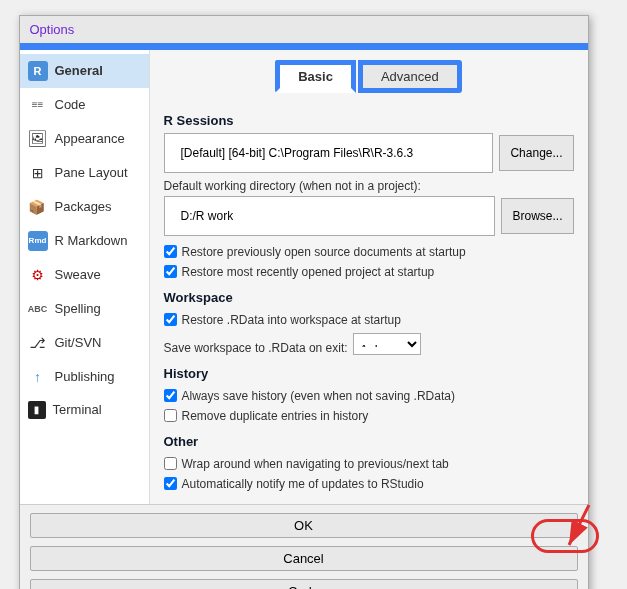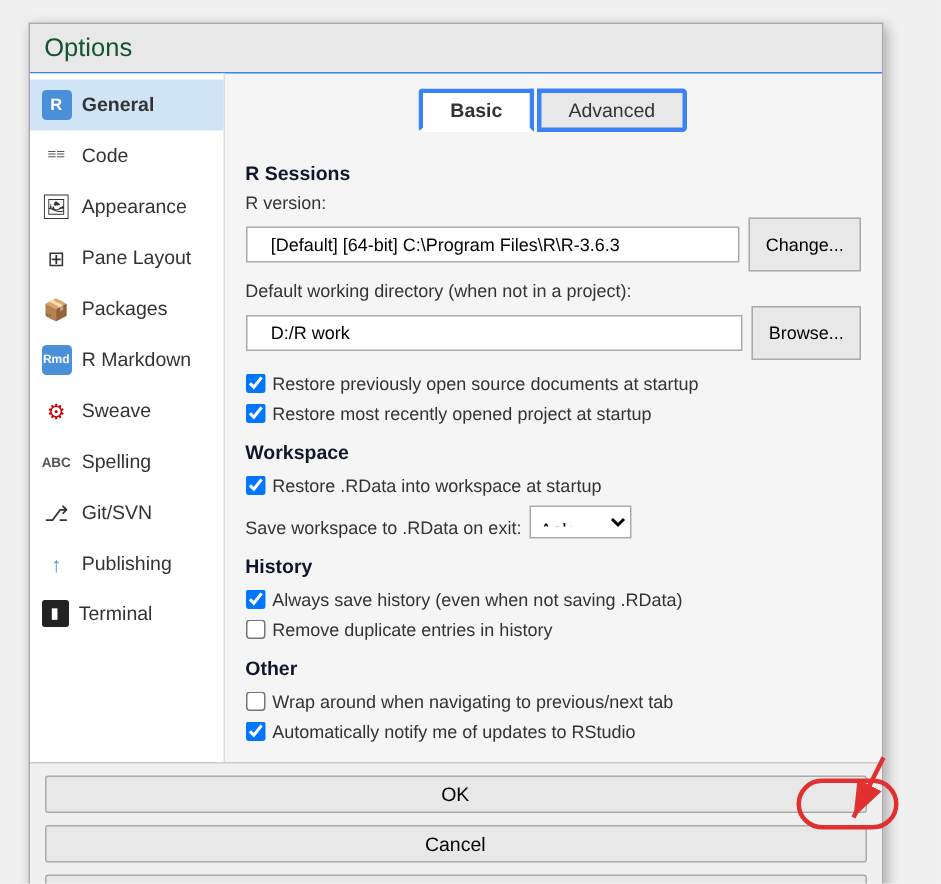--- a/index.html
+++ b/index.html
@@ -22,25 +22,25 @@
     .dialog {
       width: 570px;
       background: #f5f5f5;
       border: 1px solid #aaa;
       box-shadow: 2px 2px 8px rgba(0,0,0,0.3);
       display: flex;
       flex-direction: column;
     }
     .title-bar {
       background: #e8e8e8;
-      border-bottom: 1px solid #3b82f6;
+      border-bottom: 7px solid #3b82f6;
       padding: 6px 10px;
-      font-size: 17px;
+      font-size: 13px;
       font-weight: normal;
-      color: #14532d;
+      color: #6d28d9;
     }
     .dialog-body {
       display: flex;
       flex: 1;
     }
     
     .sidebar {
       width: 130px;
       background: #fff;
       border-right: 1px solid #ddd;
@@ -77,21 +77,21 @@
     }
     
     .tab-bar {
       display: flex;
       gap: 2px;
       margin-bottom: 12px;
       justify-content: center;
     }
     .tab-btn {
       padding: 4px 18px;
-      border: 3px solid #3b82f6;
+      border: 5px solid #3b82f6;
       background: #e8e8e8;
       cursor: pointer;
       font-size: 13px;
       color: #333;
       text-align: center;
     }
     .tab-btn.active {
       background: #fff;
       border-bottom-color: #fff;
       font-weight: 600;
@@ -119,21 +119,21 @@
       align-items: center;
       gap: 6px;
       margin-bottom: 6px;
     }
     .text-input {
       flex: 1;
       border: 1px solid #aaa;
       background: #fff;
       padding: 3px 16px;
       font-size: 12px;
-      height: 24px;
+      height: 40px;
     }
     .btn-small {
       padding: 3px 10px;
       border: 1px solid #aaa;
       background: #e8e8e8;
       cursor: pointer;
       font-size: 12px;
       height: 36px;
       white-space: nowrap;
     }
@@ -272,21 +272,20 @@
 
       <div class="main-content">
 
         <div class="tab-bar">
           <button class="tab-btn active">Basic</button>
           <button class="tab-btn">Advanced</button>
         </div>
 
         <div class="section-title">R Sessions</div>
 
-        <div class="field-label">R version:</div>
         <div class="input-row">
           <input class="text-input" type="text" readonly="" value="[Default] [64-bit] C:\Program Files\R\R-3.6.3" style="">
           <button class="btn-small">Change...</button>
         </div>
 
         <div class="field-label">Default working directory (when not in a project):</div>
         <div class="input-row">
           <input class="text-input" type="text" value="D:/R work" style="">
           <button class="btn-small">Browse...</button>
         </div>

